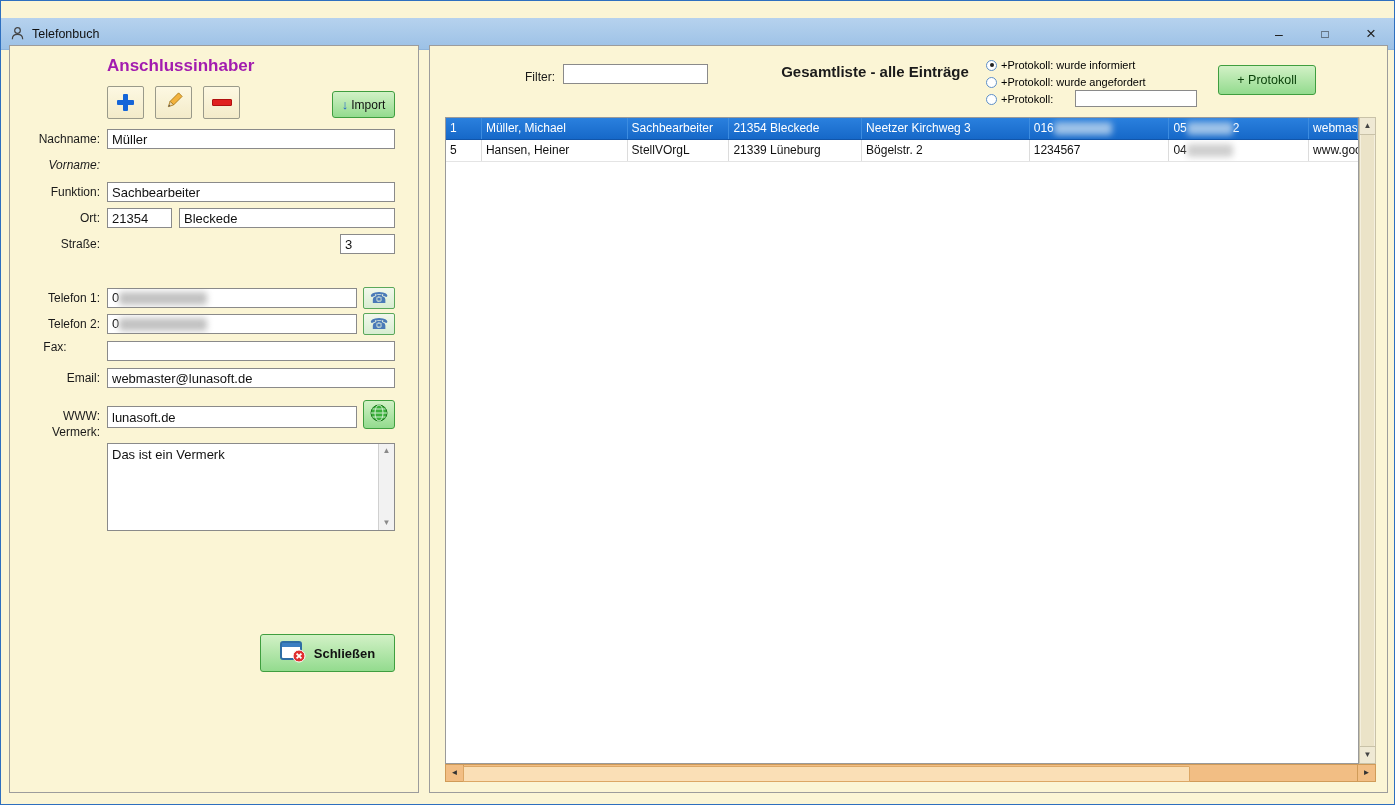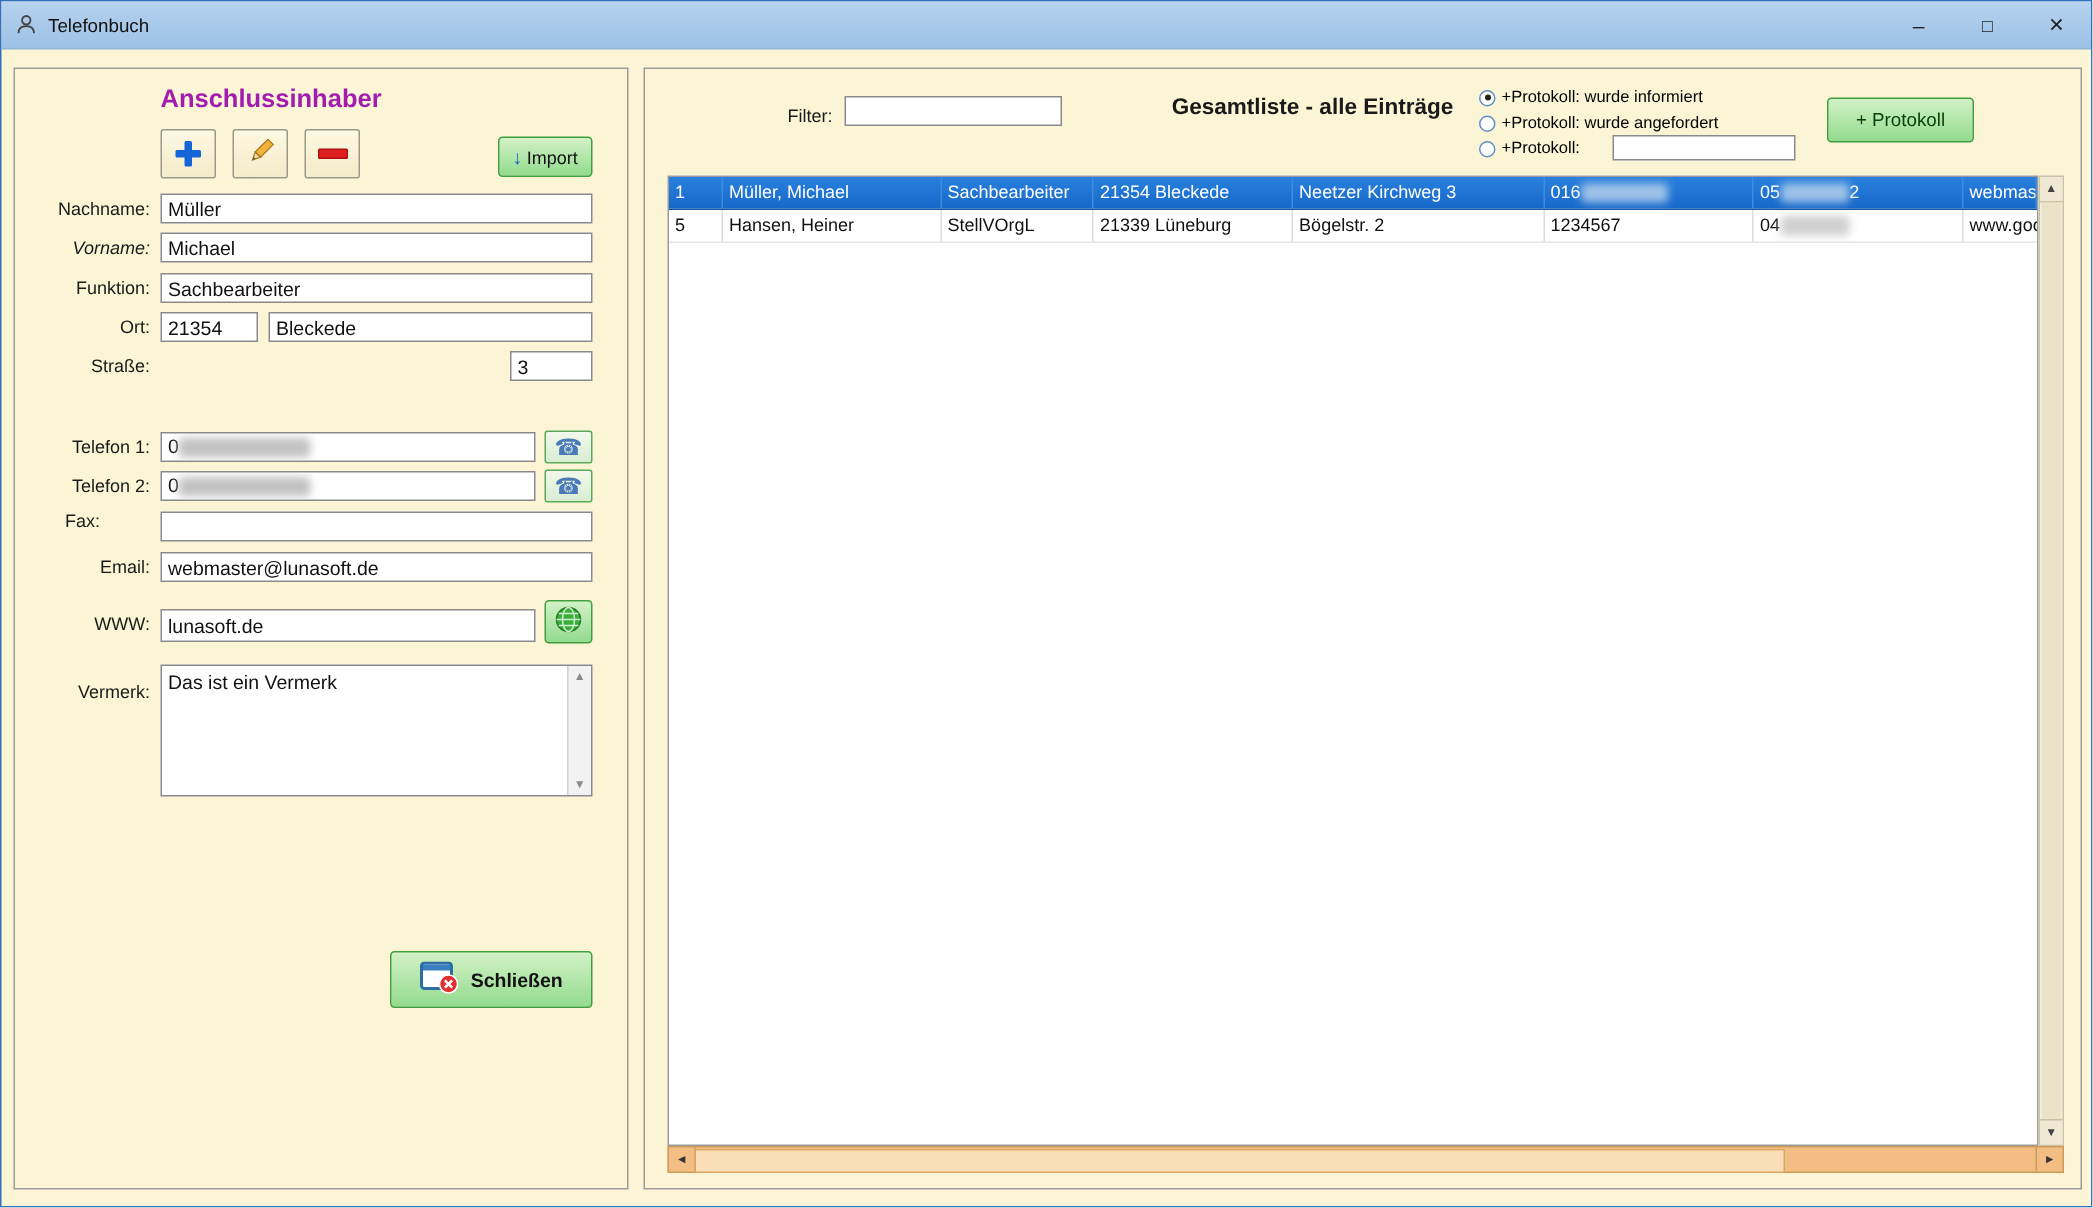--- a/index.html
+++ b/index.html
@@ -1,20 +1,20 @@
 <!DOCTYPE html>
 <html><head>
 <meta charset="utf-8">
 <style>
   html,body{margin:0;padding:0;}
   body{width:1395px;height:805px;font-family:"Liberation Sans",sans-serif;background:#FBF5D5;overflow:hidden;}
   #app{position:relative;width:1395px;height:805px;background:#FBF5D5;border:1px solid #2E6FBF;box-sizing:border-box;}
 
   
-  .titlebar{position:absolute;left:0;top:0;right:0;height:31px;background:linear-gradient(180deg,#B6D2EE,#9CC1E6);display:flex;align-items:center;border-bottom:1px solid #8FB4DA;}
+  .titlebar{position:absolute;left:0;top:17px;right:0;height:31px;background:linear-gradient(180deg,#B6D2EE,#9CC1E6);display:flex;align-items:center;border-bottom:1px solid #8FB4DA;}
   .app-icon{margin:0 7px 0 9px;display:inline-flex;}
   .title-text{font-size:12.5px;color:#111;}
   .win-controls{margin-left:auto;display:flex;height:31px;}
   .wbtn{width:46px;height:31px;display:flex;align-items:center;justify-content:center;font-size:14px;color:#222;cursor:default;}
   .wbtn.max{font-size:12px;}
   .wbtn.close{font-size:17px;}
 
   
   .panel{position:absolute;background:#FBF5D5;border:1px solid #9C9C9C;box-sizing:border-box;}
   #left-panel{left:8px;top:44px;width:410px;height:748px;}
@@ -124,21 +124,20 @@
     </button>
     <button class="green-btn" id="import-btn">
       <span class="arrow">↓</span>
       <span>Import</span>
     </button>
 
     <div class="flabel" style="top:86px;">Nachname:</div>
     <input class="tinput" style="left: 97px; top: 83px; width: 288px;" value="Müller">
 
     <div class="flabel" style="top:112px;font-style:italic;">Vorname:</div>
-    <input class="tinput" style="left: 97px; top: 109px; width: 288px;" value="Michael">
 
     <div class="flabel" style="top:139px;">Funktion:</div>
     <input class="tinput" style="left: 97px; top: 136px; width: 288px;" value="Sachbearbeiter">
 
     <div class="flabel" style="top:165px;">Ort:</div>
     <input class="tinput" style="left: 97px; top: 162px; width: 65px;" value="21354">
     <input class="tinput" style="left: 169px; top: 162px; width: 216px;" value="Bleckede">
 
     <div class="flabel" style="top:191px;">Straße:</div>
     <input class="tinput" style="left: 330px; top: 188px; width: 55px;" value="3">
@@ -166,21 +165,21 @@
     <button class="green-btn" id="www-btn">
       <span>
         <svg width="20" height="20" viewBox="0 0 20 20">
           <circle cx="10" cy="10" r="8" fill="#3BAF3B" stroke="#1E7A1E"></circle>
           <ellipse cx="10" cy="10" rx="4" ry="8" fill="none" stroke="#CFEFCF"></ellipse>
           <path d="M2 10 H18 M3.5 6 H16.5 M3.5 14 H16.5" stroke="#CFEFCF" fill="none"></path>
         </svg>
       </span>
     </button>
 
-    <div class="flabel" style="top:408px;">Vermerk:</div>
+    <div class="flabel" style="top:379px;">Vermerk:</div>
     <div class="memo">
       <div class="memo-text">Das ist ein Vermerk</div>
       <div class="vtrack"></div>
       <div class="varrow up">▲</div>
       <div class="varrow down">▼</div>
     </div>
 
     <button class="green-btn" id="close-btn">
       <span>
         <svg width="26" height="22" viewBox="0 0 26 22">

